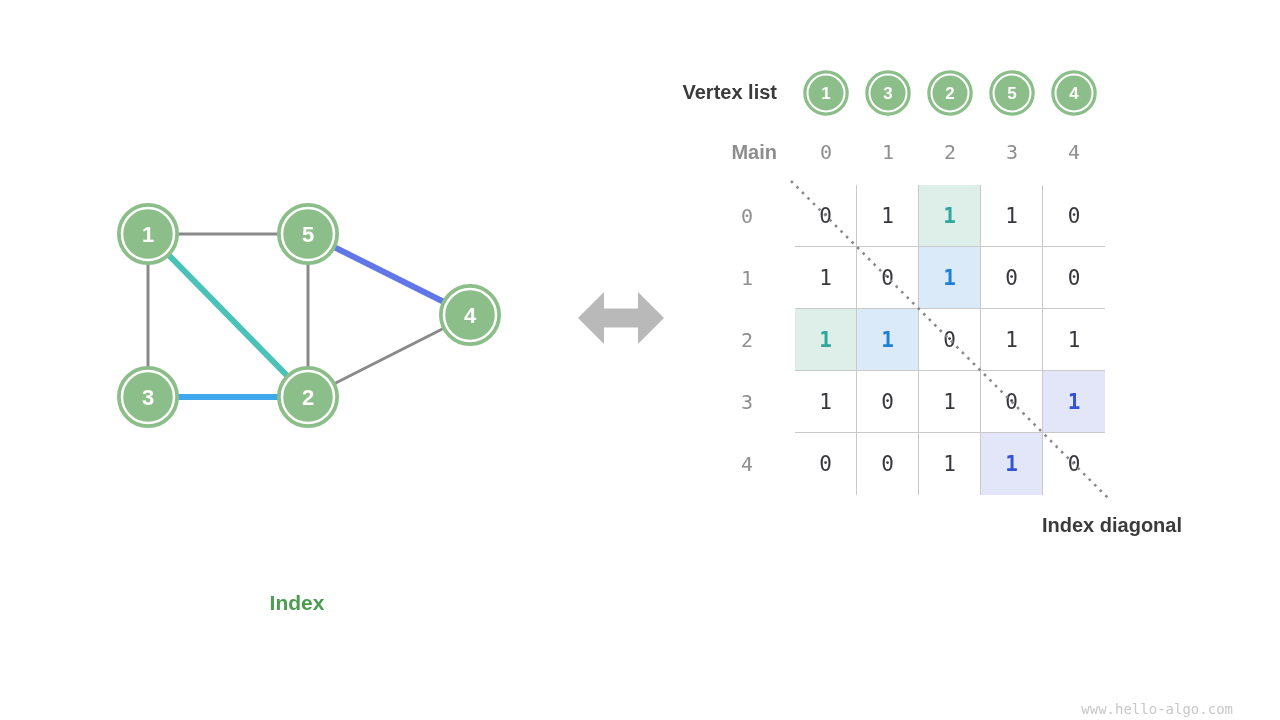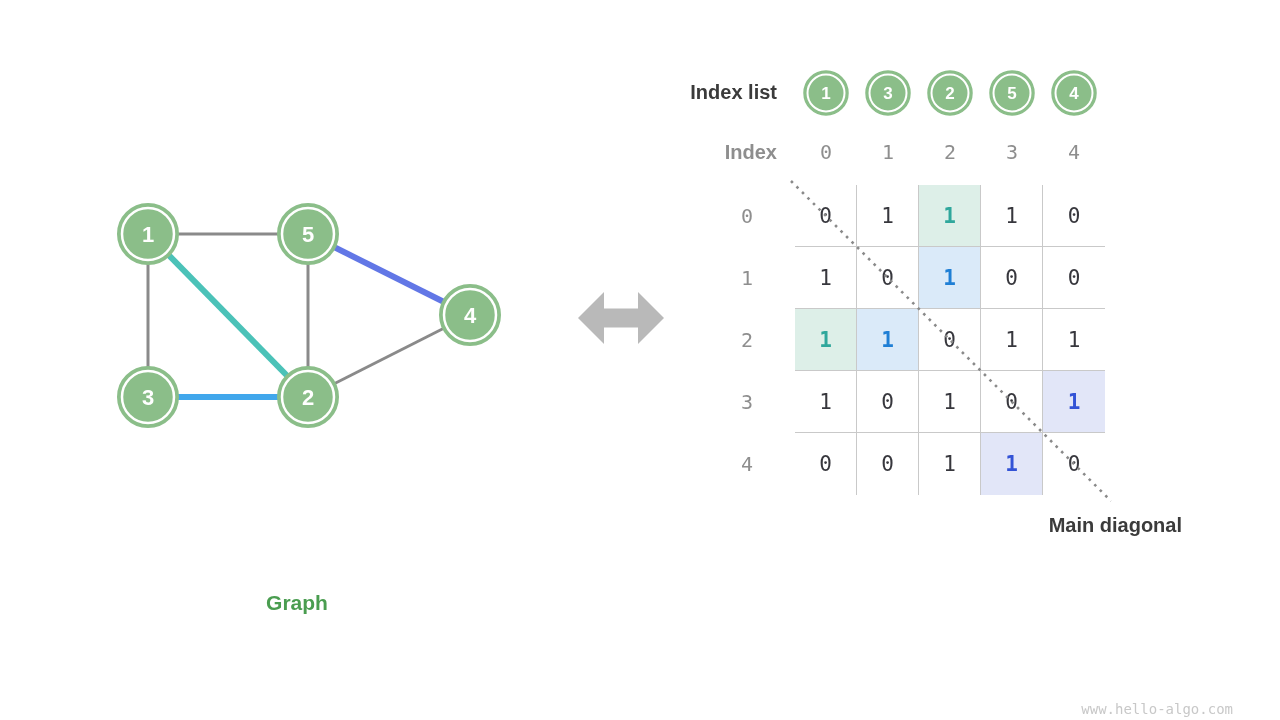--- a/index.html
+++ b/index.html
@@ -73,21 +73,21 @@
       <circle cx="248" cy="227" r="30" fill="#8bbe89" stroke="#8bbe89" stroke-width="2"></circle>
       <circle cx="248" cy="227" r="26" fill="none" stroke="#ffffff" stroke-width="2.5"></circle>
       <text class="node-num" x="248" y="227" font-size="22" text-anchor="middle" dy="0.35em">2</text>
     </g>
   </svg>
 
   <svg class="abs" style="left:578px;top:291px;" width="86" height="54">
     <polygon points="0,27 26,1 26,17.5 60,17.5 60,1 86,27 60,53 60,36.5 26,36.5 26,53" fill="#b9b9b9"></polygon>
   </svg>
 
-  <div class="abs h-label" style="left:560px;top:81px;width:217px;text-align:right;">Index list</div>
+  <div class="abs h-label" style="left:560px;top:81px;width:217px;text-align:right;">Vertex list</div>
 
   <svg class="abs" style="left:795px;top:62px;" width="310" height="62">
     <g>
       <circle cx="31" cy="31" r="22" fill="#8bbe89" stroke="#8bbe89" stroke-width="1.5"></circle>
       <circle cx="31" cy="31" r="18.5" fill="none" stroke="#ffffff" stroke-width="2"></circle>
       <text class="node-num" x="31" y="31" font-size="17" text-anchor="middle" dy="0.35em">1</text>
     </g>
     <g>
       <circle cx="93" cy="31" r="22" fill="#8bbe89" stroke="#8bbe89" stroke-width="1.5"></circle>
       <circle cx="93" cy="31" r="18.5" fill="none" stroke="#ffffff" stroke-width="2"></circle>
@@ -103,21 +103,21 @@
       <circle cx="217" cy="31" r="18.5" fill="none" stroke="#ffffff" stroke-width="2"></circle>
       <text class="node-num" x="217" y="31" font-size="17" text-anchor="middle" dy="0.35em">5</text>
     </g>
     <g>
       <circle cx="279" cy="31" r="22" fill="#8bbe89" stroke="#8bbe89" stroke-width="1.5"></circle>
       <circle cx="279" cy="31" r="18.5" fill="none" stroke="#ffffff" stroke-width="2"></circle>
       <text class="node-num" x="279" y="31" font-size="17" text-anchor="middle" dy="0.35em">4</text>
     </g>
   </svg>
 
-  <div class="abs g-label" style="left:560px;top:141px;width:217px;text-align:right;">Index</div>
+  <div class="abs g-label" style="left:560px;top:141px;width:217px;text-align:right;">Main</div>
   <div class="abs mono idx-num" style="left:795px;top:140px;">0</div>
   <div class="abs mono idx-num" style="left:857px;top:140px;">1</div>
   <div class="abs mono idx-num" style="left:919px;top:140px;">2</div>
   <div class="abs mono idx-num" style="left:981px;top:140px;">3</div>
   <div class="abs mono idx-num" style="left:1043px;top:140px;">4</div>
 
   <div class="abs mono row-lab" style="left:716px;top:185px;">0</div>
   <div class="abs mono row-lab" style="left:716px;top:247px;">1</div>
   <div class="abs mono row-lab" style="left:716px;top:309px;">2</div>
   <div class="abs mono row-lab" style="left:716px;top:371px;">3</div>
@@ -152,19 +152,19 @@
     <div class="cell">0</div>
     <div class="cell">1</div>
     <div class="cell hl-indigo">1</div>
     <div class="cell">0</div>
   </div>
 
   <svg class="abs" style="left:780px;top:170px;pointer-events:none;" width="345" height="345">
     <line x1="11" y1="11" x2="331" y2="331" stroke="#8a8a8a" stroke-width="2.6" stroke-dasharray="2.6 5.2"></line>
   </svg>
 
-  <div class="abs h-label" style="left:882px;top:514px;width:300px;text-align:right;">Main diagonal</div>
+  <div class="abs h-label" style="left:882px;top:514px;width:300px;text-align:right;">Index diagonal</div>
 
-  <div class="abs caption" style="left:97px;top:591px;">Graph</div>
+  <div class="abs caption" style="left:97px;top:591px;">Index</div>
 
   <div class="abs watermark" style="right:47px;top:677px;">www.hello-algo.com</div>
 
 </div>
 
 </body></html>

